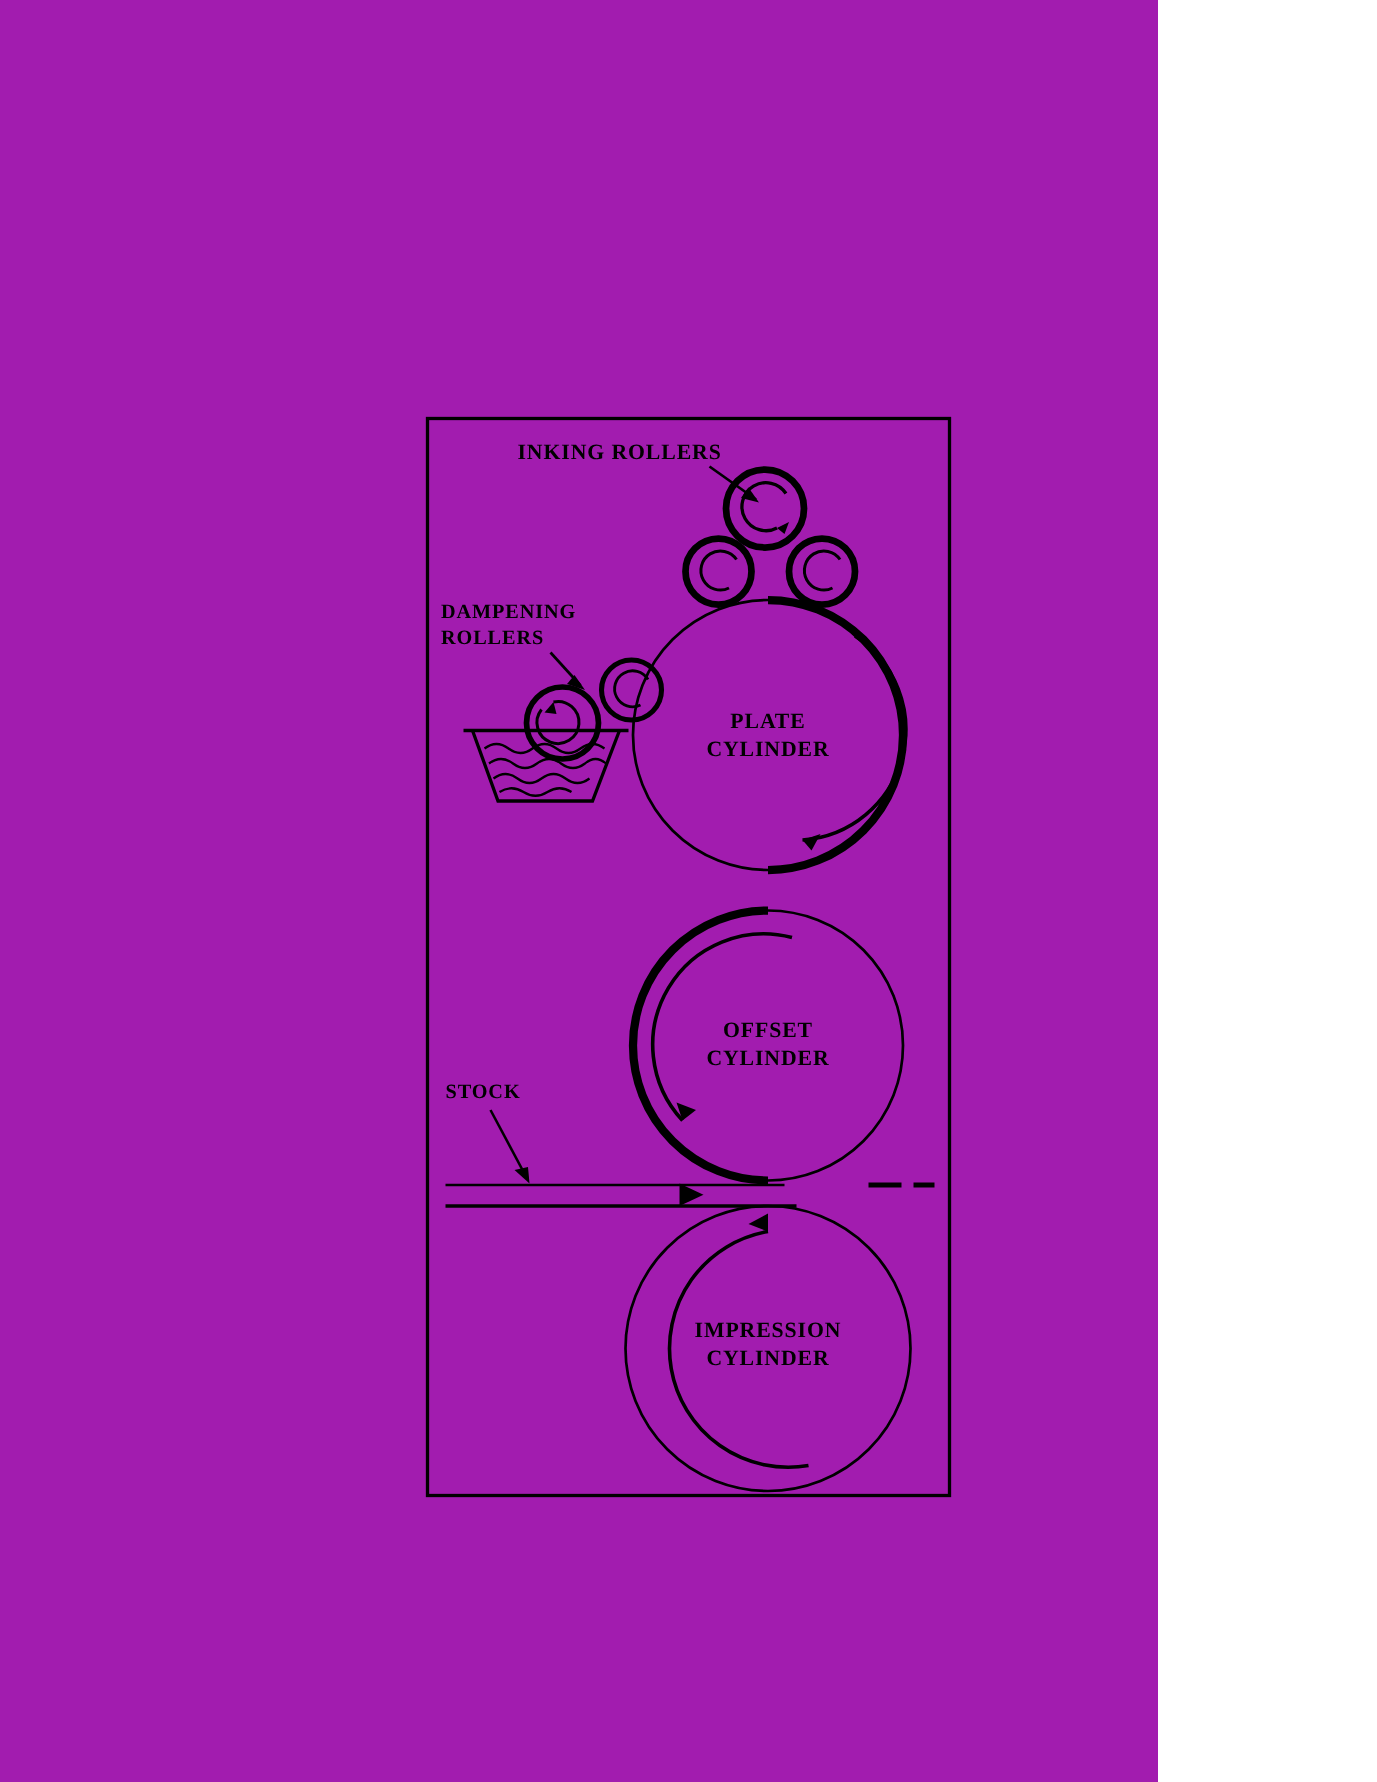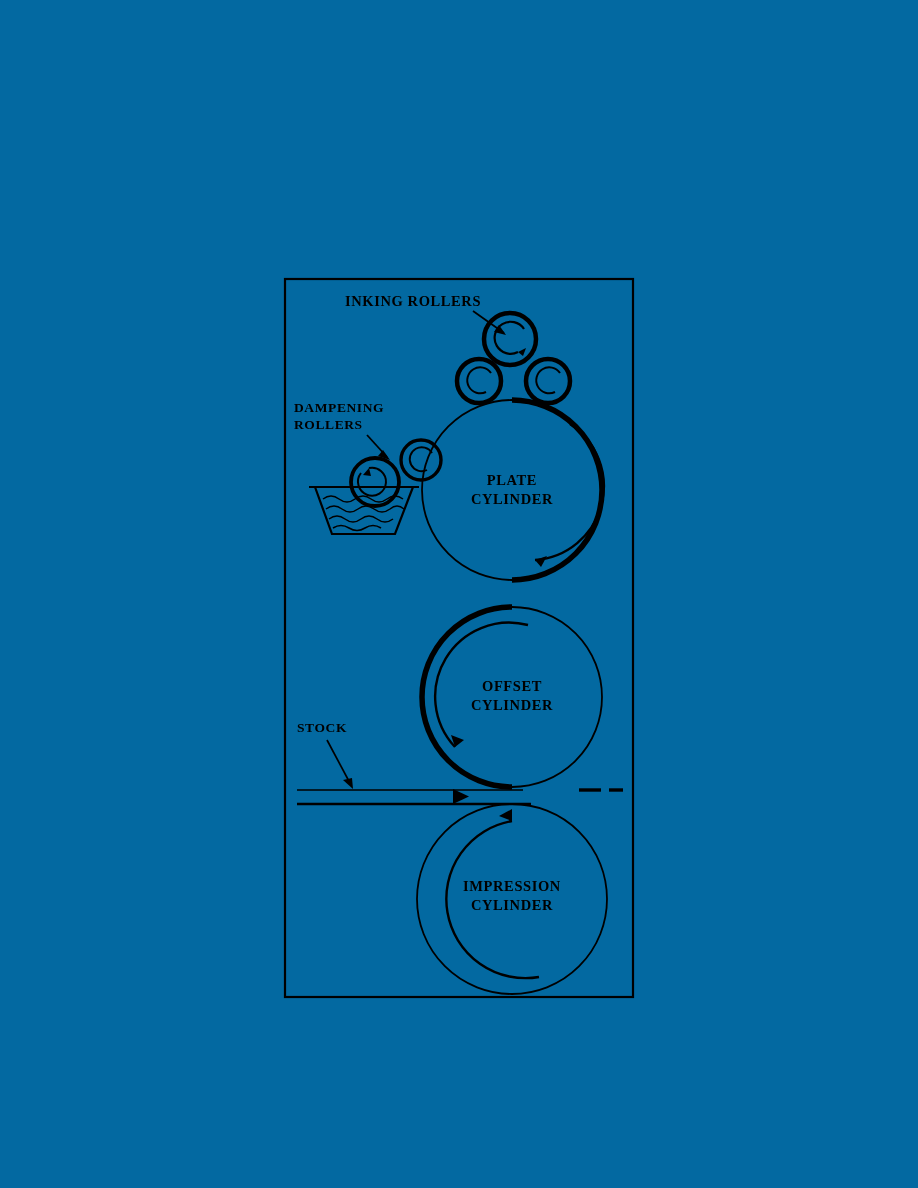--- a/index.html
+++ b/index.html
@@ -10,23 +10,23 @@
   body {
     width: 918px;
     height: 1188px;
     position: relative;
     font-family: "Liberation Serif", serif;
     overflow: hidden;
   }
   #page {
     position: absolute;
     left: 0; top: 0;
-    width: 918px;
+    width: 772px;
     height: 1188px;
-    background: #0369a1;
+    background: #a21caf;
   }
   #figure-wrap {
     position: absolute;
     left: 283px;
     top: 277px;
     width: 352px;
     height: 722px;
   }
   svg.diagram {
     display: block;

